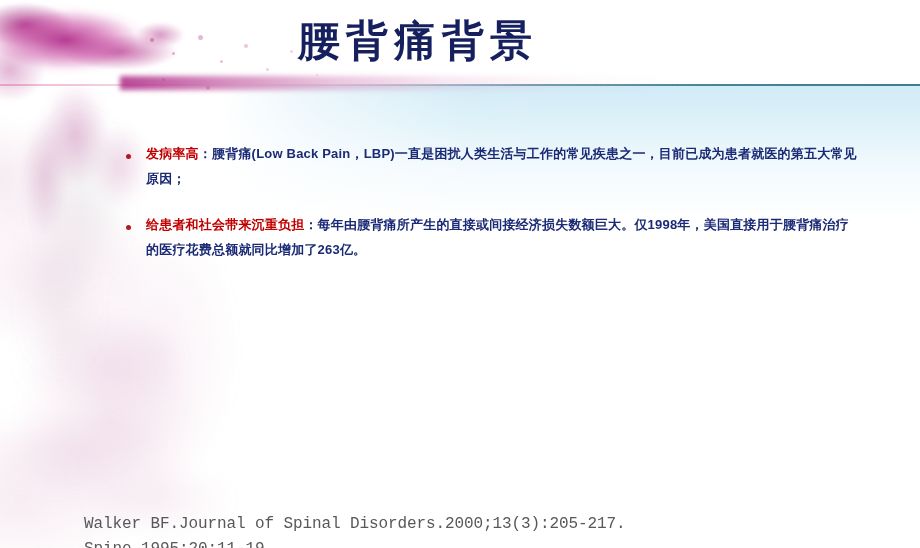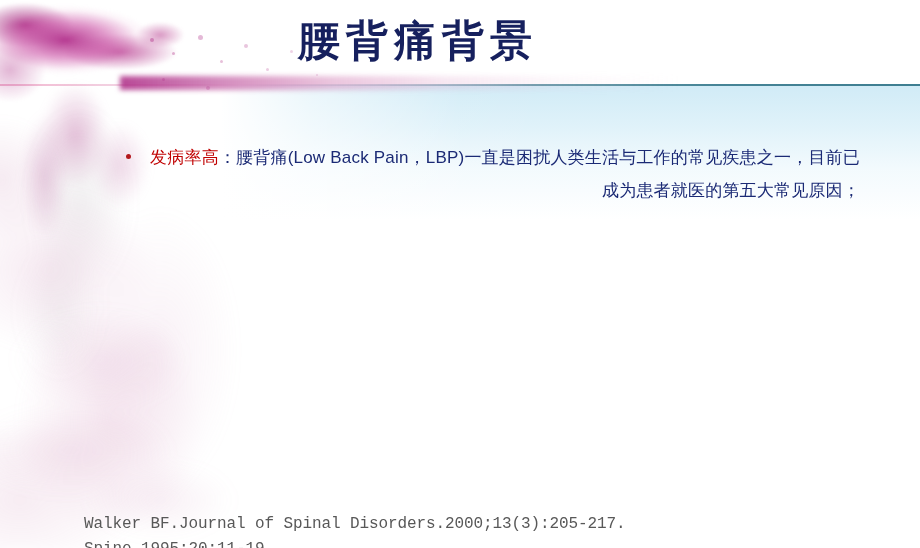--- a/index.html
+++ b/index.html
@@ -166,26 +166,25 @@
   
   .body {
     position: absolute;
     left: 120px; top: 141px;
     width: 740px;
   }
   .bullet {
     position: relative;
     padding-left: 26px;
     margin-bottom: 20px;
-    font-size: 17px;
-    font-weight: 400;
+    font-size: 13px;
+    font-weight: 700;
     line-height: 1.95;
     color: #1b2a75;
     letter-spacing: 0.2px;
-    text-align: right;
   }
   .bullet:last-child { margin-bottom: 0; }
   .bullet .dot {
     position: absolute;
     left: 6px; top: 13px;
     width: 5px; height: 5px;
     border-radius: 50%;
     background: #b3191d;
   }
   .bullet .lead {
@@ -239,19 +238,23 @@
   <div class="title">腰背痛背景</div>
 
   <div class="body">
 
     <div class="bullet">
       <span class="dot"></span>
       <span class="lead">发病率高</span><span class="rest">：腰背痛(Low Back Pain，LBP)一直是困扰人类生活与工作的常见疾患之一，目前已成为患者就医的第五大常见原因；</span>
     </div>
 
 
+    <div class="bullet">
+      <span class="dot"></span>
+      <span class="lead">给患者和社会带来沉重负担</span><span class="rest">：每年由腰背痛所产生的直接或间接经济损失数额巨大。仅1998年，美国直接用于腰背痛治疗的医疗花费总额就同比增加了263亿。</span>
+    </div>
 
   </div>
 
   <div class="reference">Walker BF.Journal of Spinal Disorders.2000;13(3):205-217.
 Spine.1995;20:11-19.</div>
 
 </div>
 
 </body></html>

